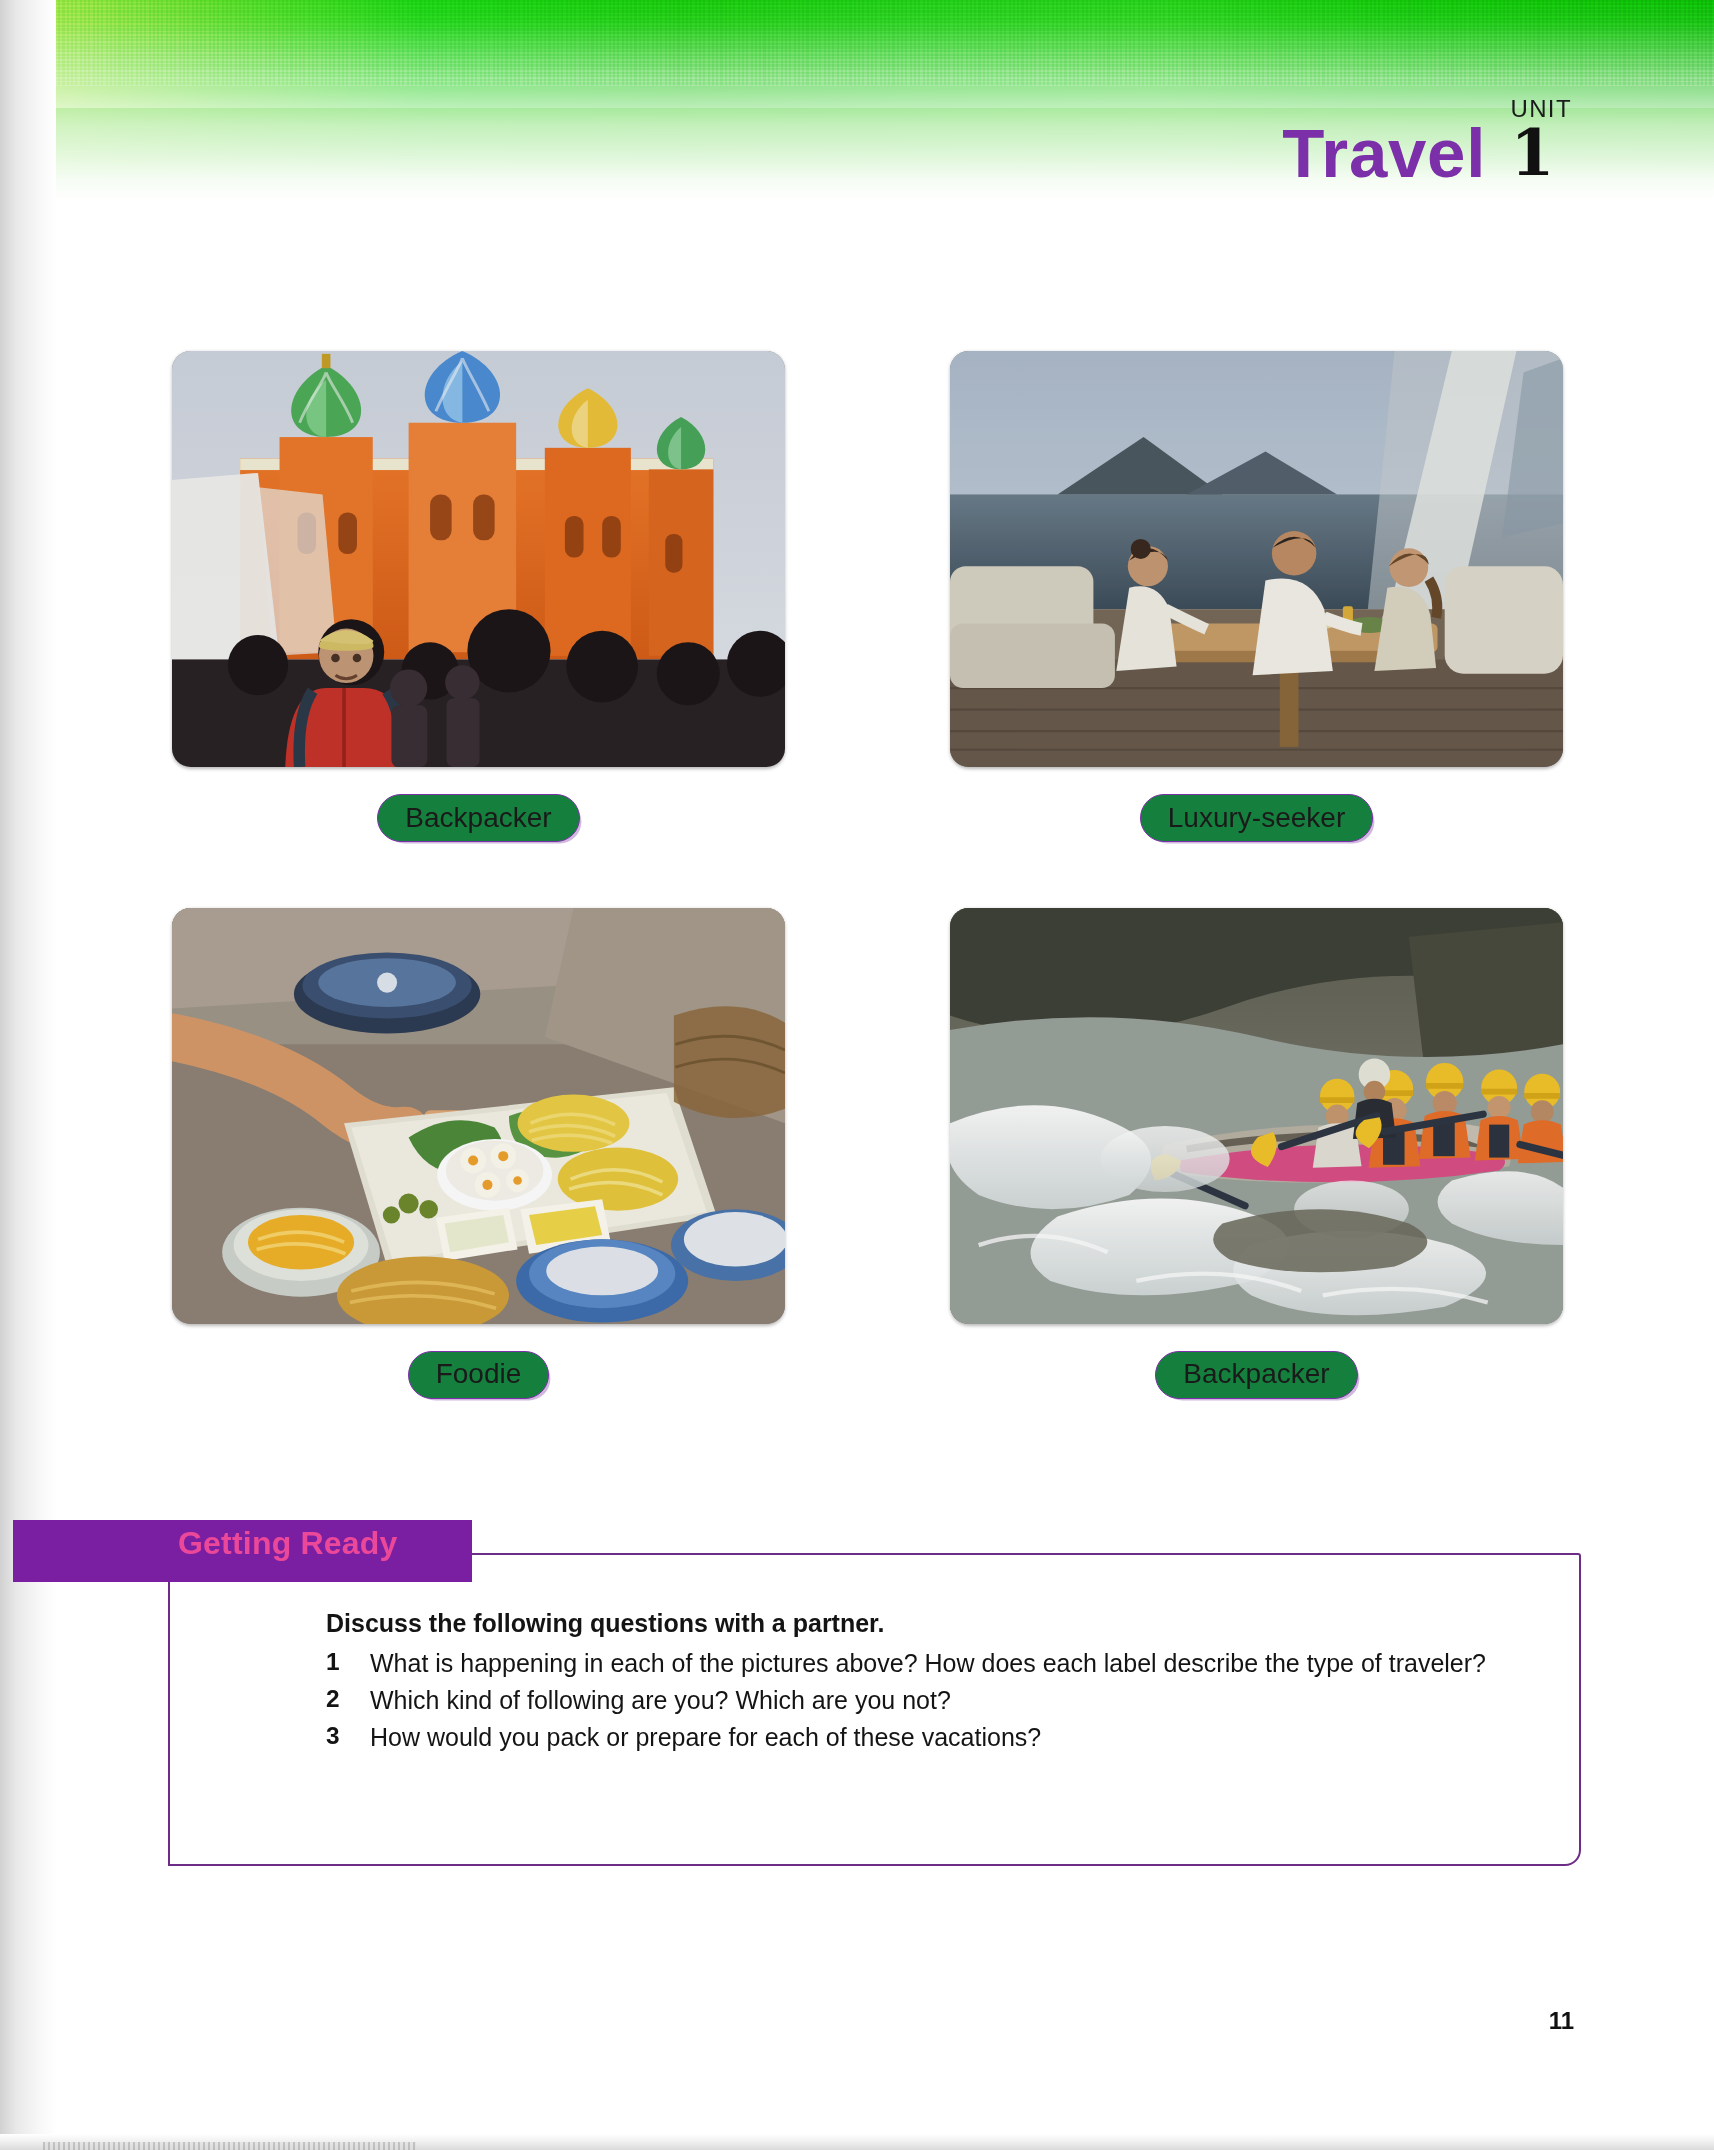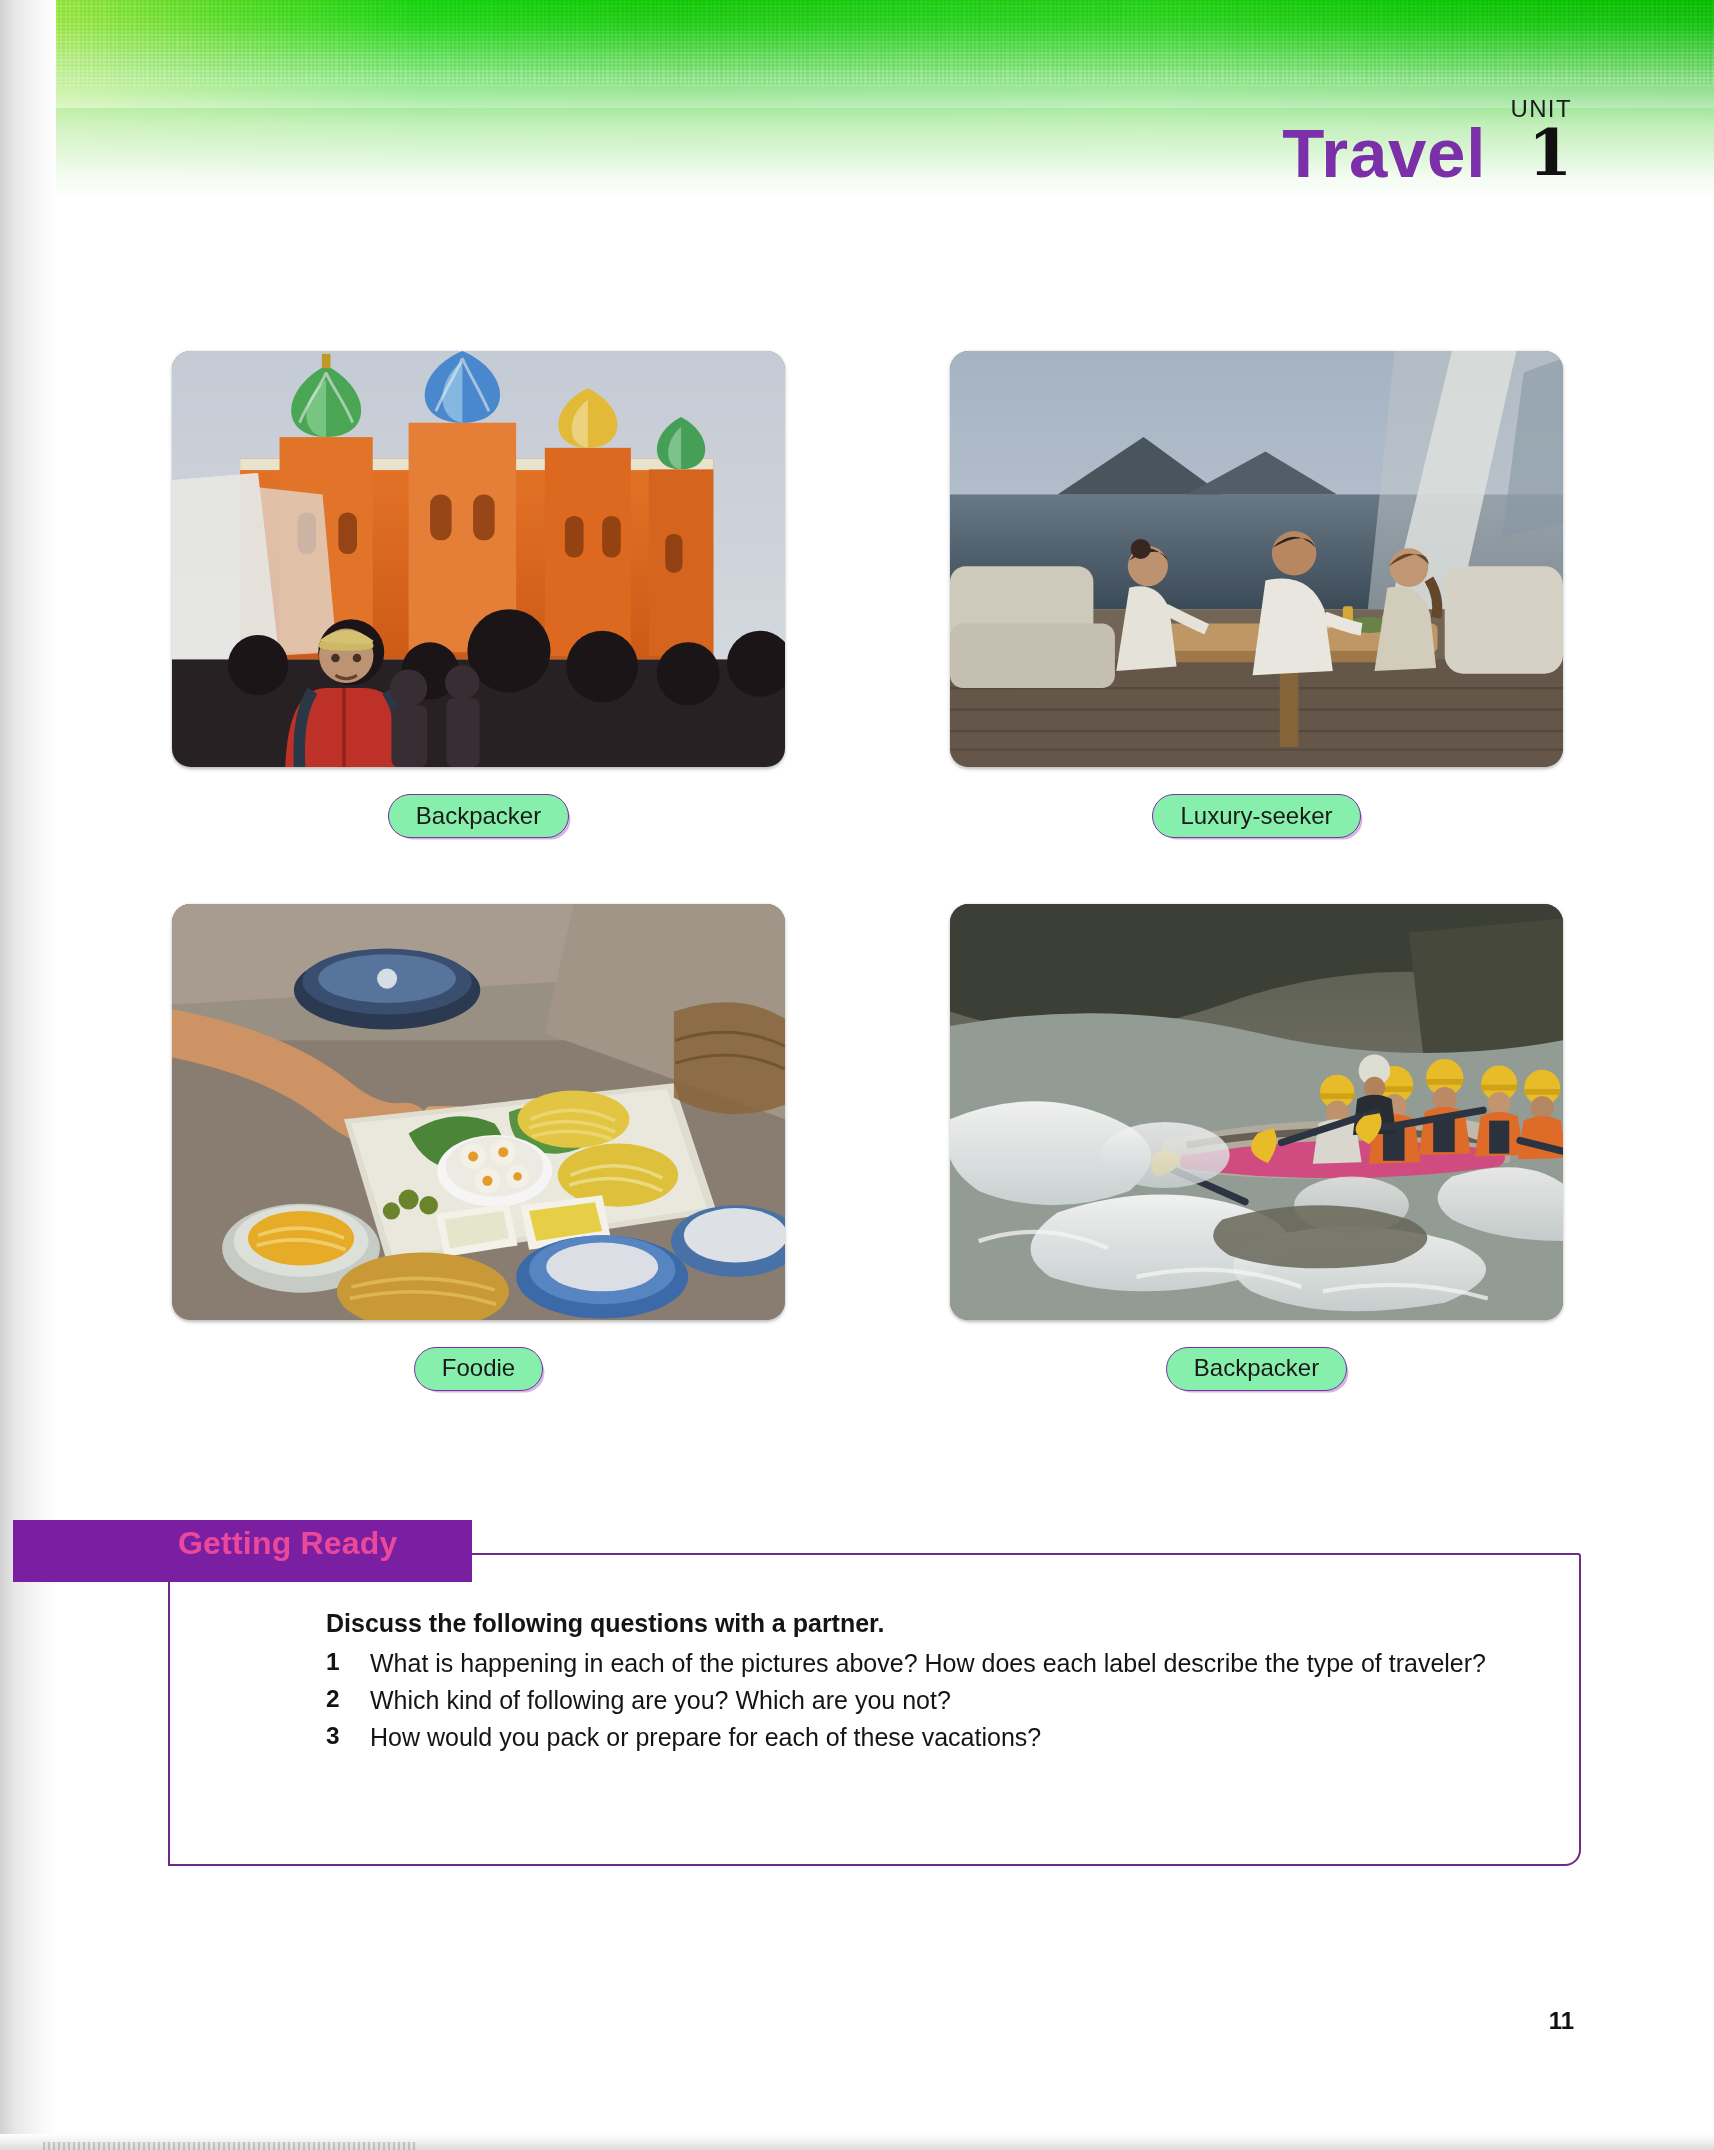--- a/index.html
+++ b/index.html
@@ -76,21 +76,21 @@
     gap: 24.4px;
   }
   .unit-title {
     font-family: Liberation Sans, sans-serif;
     font-weight: 700;
     font-size: 69px;
     line-height: 1;
     color: #7b2fa8;
     letter-spacing: 0.7px;
   }
-  .unit-meta { text-align: right; line-height: 1; padding-bottom: 2.9px; }
+  .unit-meta { text-align: left; line-height: 1; padding-bottom: 2.9px; }
   .unit-word {
     font-family: "Liberation Sans", sans-serif;
     font-size: 24px;
     letter-spacing: 1.4px;
     color: #1b1b1b;
     font-weight: 400;
   }
   .unit-number {
     font-family: "DejaVu Serif", serif;
     font-weight: 700;
@@ -116,23 +116,23 @@
     box-shadow: 0 1.4px 3.6px rgba(0,0,0,.28);
     background: #888;
   }
 
   .caption-wrap { margin-top: 27px; text-align: center; }
   .caption {
     display: inline-block;
     padding: 8.6px 27px 9.3px;
     border: 1.4px solid #7b2fa8;
     border-radius: 29px;
-    background: #86efac;
+    background: #15803d;
     color: #1a1a1a;
-    font-size: 24px;
+    font-size: 28px;
     line-height: 1;
     box-shadow: 3.6px 3.6px 0 -2.2px rgba(120,50,160,.35);
   }
 
   
   .gr-tab {
     position: absolute;
     left: 13px; top: 1520px;
     width: 459px; height: 62px;
     background: #7b1fa2;

